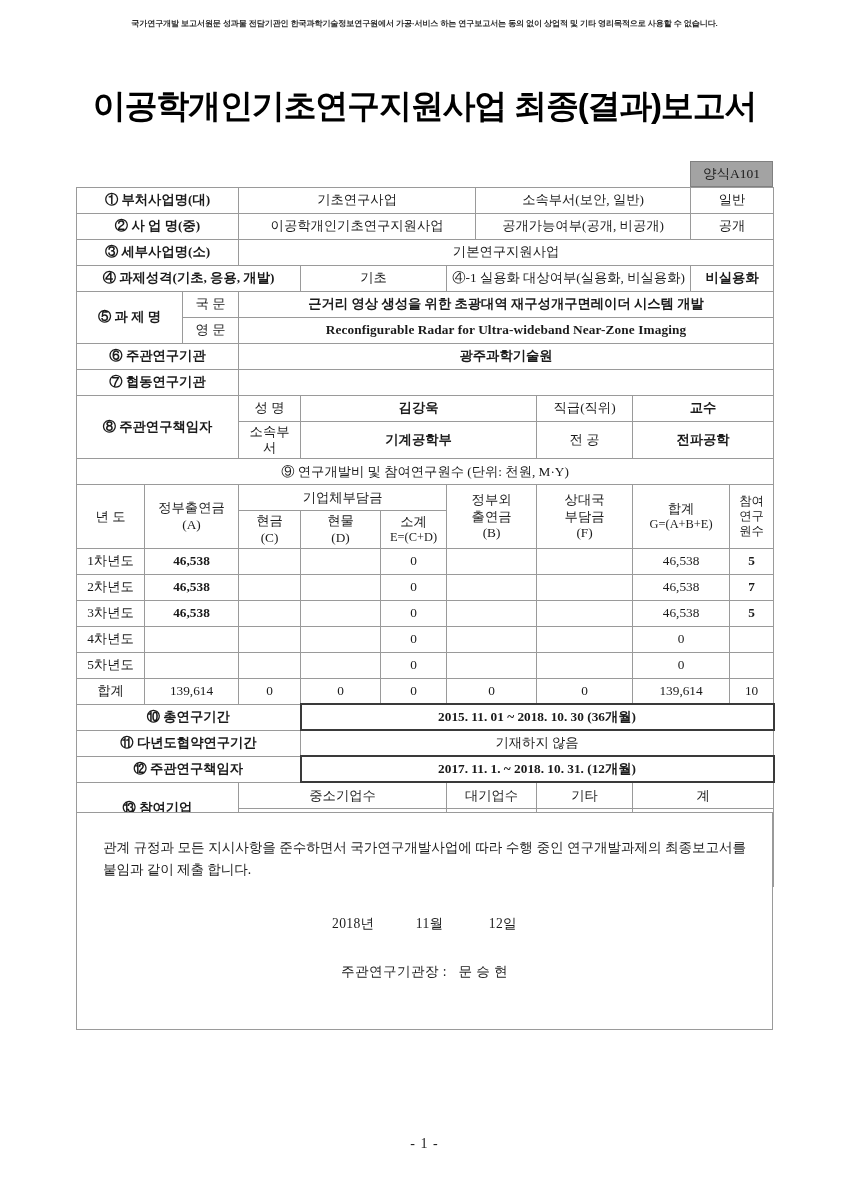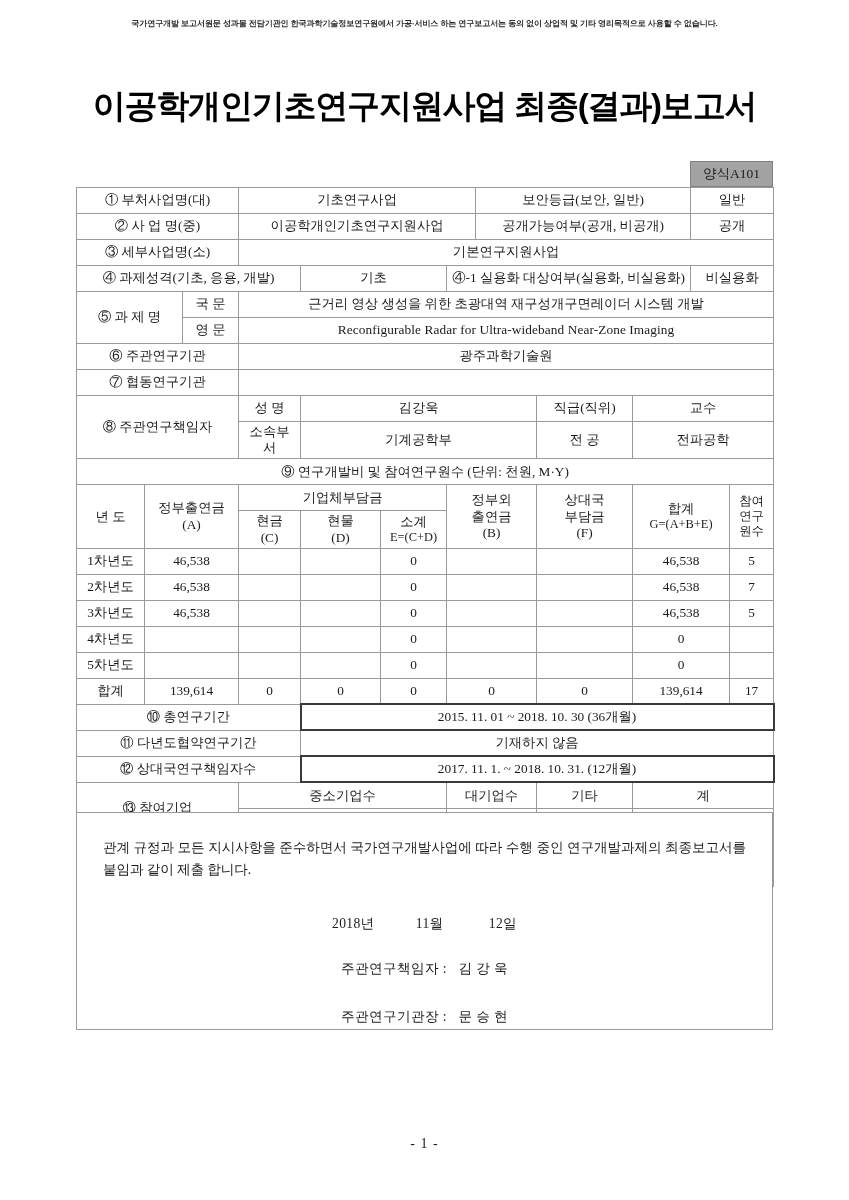--- a/index.html
+++ b/index.html
@@ -73,22 +73,22 @@
     font-size: 13.3px;
     padding: 2px 4px;
     text-align: center;
     vertical-align: middle;
     height: 26px;
     line-height: 1.22;
     background: #ffffff;
   }
   .lbl { background: #FBF3B4; }
   .acc { background: #FBD7B6; }
-  .val { background: #ffffff; }
-  .lft { text-align: left; padding-left: 7px; }
+  .val { background: #ffffff; font-weight: bold; }
+  .lft { text-align: left; padding-left: 7px; font-weight: bold; }
   .rgt { text-align: right; padding-right: 6px; margin-top: 44px; }
   .sec-head {
     background: #FBF3B4;
     font-size: 13.8px;
     height: 25px;
   }
   .small { font-size: 12.4px; }
   .eng { font-family: "Liberation Serif", serif; letter-spacing: 0.1px; font-size: 13.3px; }
   .tall { height: 44px; }
   .thick-box { border: 2px solid #3a3a3a !important; }
@@ -161,21 +161,21 @@
       <col style="width:51px">
       <col style="width:58px">
       <col style="width:39px">
       <col style="width:44px">
     </colgroup>
 
     <tbody>
         <tr>
       <td class="lbl lft" colspan="3">① 부처사업명(대)</td>
       <td class="lbl" colspan="4">기초연구사업</td>
-      <td class="lbl" colspan="4">보안등급(보안, 일반)</td>
+      <td class="lbl" colspan="4">소속부서(보안, 일반)</td>
       <td class="lbl" colspan="2">일반</td>
     </tr>
 
     <tr>
       <td class="lbl lft" colspan="3">② 사  업  명(중)</td>
       <td class="lbl" colspan="4">이공학개인기초연구지원사업</td>
       <td class="lbl" colspan="4">공개가능여부(공개, 비공개)</td>
       <td class="lbl" colspan="2">공개</td>
     </tr>
 
@@ -335,35 +335,35 @@
 
     <tr>
       <td class="acc">합계</td>
       <td class="acc rgt" colspan="2">139,614</td>
       <td class="acc rgt">0</td>
       <td class="acc rgt">0</td>
       <td class="acc rgt">0</td>
       <td class="acc rgt" colspan="2">0</td>
       <td class="acc rgt" colspan="2">0</td>
       <td class="acc rgt" colspan="2">139,614</td>
-      <td class="acc rgt">17</td>
+      <td class="acc rgt">10</td>
     </tr>
 
     <tr>
       <td class="lbl lft" colspan="4">⑩ 총연구기간</td>
       <td class="val thick-box" colspan="9">2015. 11. 01 ~ 2018. 10. 30 (36개월)</td>
     </tr>
 
     <tr>
       <td class="lbl lft" colspan="4">⑪ 다년도협약연구기간</td>
       <td class="lbl" colspan="9">기재하지 않음</td>
     </tr>
 
     <tr>
-      <td class="lbl lft" colspan="4">⑫ 상대국연구책임자수</td>
+      <td class="lbl lft" colspan="4">⑫ 주관연구책임자</td>
       <td class="val thick-box" colspan="9">2017. 11. 1. ~ 2018. 10. 31. (12개월)</td>
     </tr>
 
     <tr>
       <td class="lbl lft" colspan="3" rowspan="2">⑬ 참여기업</td>
       <td class="lbl" colspan="3">중소기업수</td>
       <td class="lbl" colspan="2">대기업수</td>
       <td class="lbl" colspan="2">기타</td>
       <td class="acc" colspan="3">계</td>
     </tr>
@@ -393,25 +393,20 @@
     <div class="decl-text">관계 규정과 모든 지시사항을 준수하면서 국가연구개발사업에 따라 수행 중인 연구개발과제의 최종보고서를 붙임과 같이 제출 합니다.</div>
 
     <div class="decl-date">
       <span>2018년</span>
       <span class="gap-a"></span>
       <span>11월</span>
       <span class="gap-b"></span>
       <span>12일</span>
     </div>
 
-    <div class="decl-sig">
-      <span>주관연구책임자 :</span>
-      &nbsp;
-      <span>김 강 욱</span>
-    </div>
 
     <div class="decl-sig second">
       <span>주관연구기관장 :</span>
       &nbsp;
       <span>문 승 현</span>
     </div>
   </div>
 
   <div class="page-num">- 1 -</div>
 

